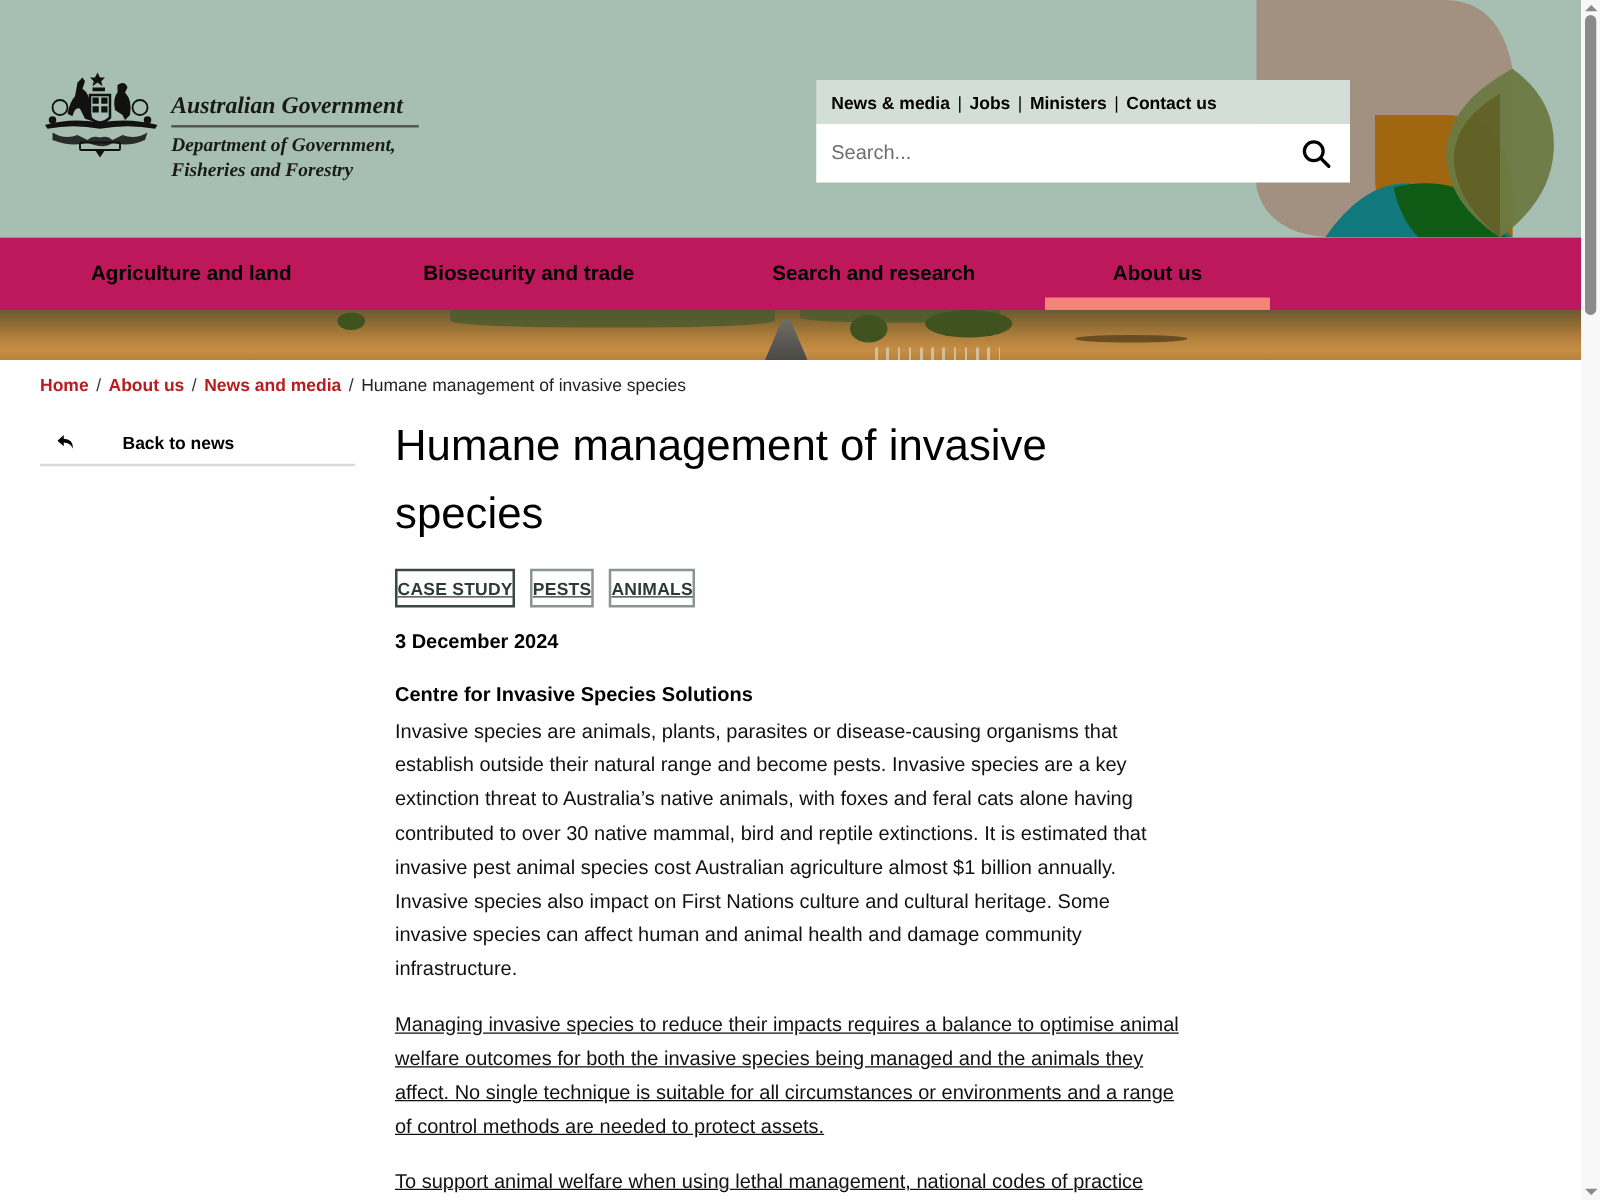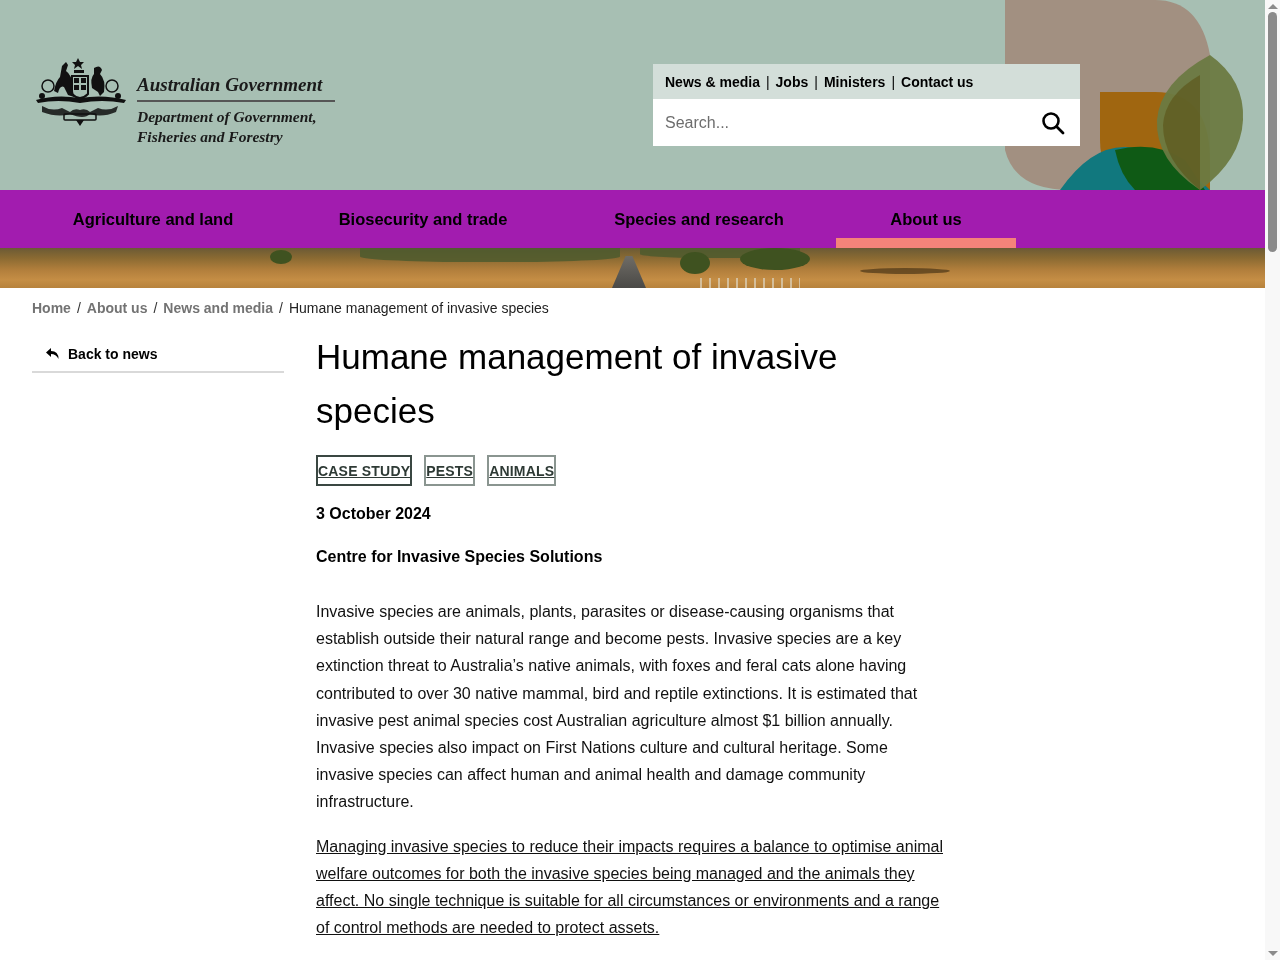--- a/index.html
+++ b/index.html
@@ -19,52 +19,52 @@
   .util-box { position: absolute; left: 653px; top: 64px; width: 427px; height: 82px; z-index: 2; }
   .util-links { height: 35px; background: #d3ded9; display: flex; align-items: center; padding-left: 12px; font-size: 14px; font-weight: bold; }
   .util-links a { color: #000; text-decoration: none; }
   .util-links .sep { margin: 0 6px; font-weight: normal; }
   .search-row { height: 47px; background: #fff; display: flex; align-items: center; }
   .search-input { flex: 1; border: none; outline: none; height: 49px; padding-left: 12px; font-size: 16px; font-family: "Liberation Sans", sans-serif; color: #ef4444; background: transparent; }
   .search-input::placeholder { color: #6d6d6d; }
   .search-btn { width: 54px; height: 47px; display: flex; align-items: center; justify-content: center; cursor: pointer; }
 
   
-  .mainnav { position: absolute; left: 0; top: 190px; width: 1265px; height: 58px; background: #a21caf; }
+  .mainnav { position: absolute; left: 0; top: 190px; width: 1265px; height: 58px; background: #be185d; }
   .nav-item { position: absolute; top: 0; height: 58px; display: flex; align-items: center; justify-content: center; font-size: 16.5px; font-weight: bold; color: #000; cursor: pointer; }
   .nav-item.active::after { content: ""; position: absolute; left: 0; right: 0; bottom: 0; height: 10px; background: #f5837a; }
 
   
   .banner { position: absolute; left: 0; top: 248px; width: 1265px; height: 40px; overflow: hidden;
     background: linear-gradient(180deg, #6b5a35 0%, #8a6a32 25%, #b27f3c 55%, #c58e45 80%, #b7823c 100%); }
   .banner .trees { position: absolute; top: 0; height: 14px; background: #4d5a2e; border-radius: 0 0 40% 40%; opacity: .85; }
   .banner .road { position: absolute; left: 612px; top: 8px; width: 34px; height: 32px; background: linear-gradient(180deg,#6f6c66,#4a4946); clip-path: polygon(40% 0, 60% 0, 100% 100%, 0 100%); }
   .banner .tree { position: absolute; border-radius: 50%; background: #3f5220; }
   .banner .fence { position: absolute; left: 700px; top: 30px; width: 100px; height: 10px; background: repeating-linear-gradient(90deg, #d9cbb0 0 2px, transparent 2px 9px); opacity: .8; }
 
   
   .breadcrumb { position: absolute; left: 32px; top: 300px; font-size: 14px; display: flex; align-items: center; white-space: nowrap; }
-  .breadcrumb a { color: #737373; font-weight: bold; text-decoration: none; }
+  .breadcrumb a { color: #b91c1c; font-weight: bold; text-decoration: none; }
   .breadcrumb .sep { margin: 0 6px; color: #333; }
   .breadcrumb .current { color: #222; }
 
   
   .sidebar { position: absolute; left: 32px; top: 336px; width: 252px; }
-  .back-link { display: flex; align-items: center; height: 37px; padding-left: 14px; font-size: 14px; font-weight: bold; color: #000; border-bottom: 2px solid #d9d9d9; cursor: pointer; }
+  .back-link { display: flex; align-items: center; height: 37px; padding-left: 14px; font-size: 14px; font-weight: bold; color: #000; border-bottom: 2px solid #d9d9d9; cursor: pointer; gap: 30px; }
   .back-link svg { margin-right: 8px; }
 
   
   .article { position: absolute; left: 316px; top: 330px; width: 632px; }
   .title { font-size: 35px; font-weight: normal; line-height: 54px; color: #000; }
   .tags { display: flex; gap: 12px; margin-top: 17px; }
   .tag { height: 31px; padding: 0 0; border: 2px solid #3a4742; display: flex; align-items: center; font-size: 14px; font-weight: bold; color: #2e3a35; text-decoration: underline; letter-spacing: .2px; cursor: pointer; }
   .tag.alt { border-color: #8a9590; }
   .date { margin-top: 18px; font-size: 16px; font-weight: bold; line-height: 20px; }
   .org { margin-top: 23px; font-size: 16px; font-weight: bold; line-height: 20px; }
-  .para { margin-top: 31px; font-size: 16px; line-height: 27.2px; color: #111; }
+  .para { margin-top: 5px; font-size: 16px; line-height: 27.2px; color: #111; }
   .para + .para { margin-top: 17px; text-decoration: underline; }
 
   
   .scrollbar { position: absolute; left: 1265px; top: 0; width: 15px; height: 960px; background: #f8f8f8; }
   .sb-up, .sb-down { position: absolute; left: 3px; width: 0; height: 0; border-left: 5px solid transparent; border-right: 5px solid transparent; }
   .sb-up { top: 4px; border-bottom: 5px solid #8a8a8a; }
   .sb-down { bottom: 4px; border-top: 5px solid #8a8a8a; }
   .sb-thumb { position: absolute; left: 3px; top: 12px; width: 9px; height: 240px; background: #8a8a8a; border-radius: 5px; }
 </style>
 </head>
@@ -129,21 +129,21 @@
           <line x1="15.5" y1="15.5" x2="22" y2="22" stroke="#000" stroke-width="2.8" stroke-linecap="round"></line>
         </svg>
       </div>
     </div>
   </div>
 </header>
 
 <nav class="mainnav">
   <div class="nav-item" style="left:40px;width:226px;">Agriculture and land</div>
   <div class="nav-item" style="left:310px;width:226px;">Biosecurity and trade</div>
-  <div class="nav-item" style="left:586px;width:226px;">Species and research</div>
+  <div class="nav-item" style="left:586px;width:226px;">Search and research</div>
   <div class="nav-item active" style="left:836px;width:180px;">About us</div>
 </nav>
 
 <div class="banner">
   <div class="trees" style="left:360px;width:260px;"></div>
   <div class="trees" style="left:640px;width:160px;height:10px;"></div>
   <div class="tree" style="left:270px;top:2px;width:22px;height:14px;"></div>
   <div class="tree" style="left:680px;top:4px;width:30px;height:22px;"></div>
   <div class="tree" style="left:740px;top:0px;width:70px;height:22px;"></div>
   <div class="tree" style="left:860px;top:20px;width:90px;height:6px;background:#3b2a10;opacity:.6;"></div>
@@ -170,21 +170,21 @@
   </div>
 </aside>
 
 <main class="article">
   <h1 class="title">Humane management of invasive species</h1>
   <div class="tags">
     <a class="tag">CASE STUDY</a>
     <a class="tag alt">PESTS</a>
     <a class="tag alt">ANIMALS</a>
   </div>
-  <div class="date">3 October 2024</div>
+  <div class="date">3 December 2024</div>
   <div class="org">Centre for Invasive Species Solutions</div>
   <p class="para">Invasive species are animals, plants, parasites or disease-causing organisms that establish outside their natural range and become pests. Invasive species are a key extinction threat to Australia’s native animals, with foxes and feral cats alone having contributed to over 30 native mammal, bird and reptile extinctions. It is estimated that invasive pest animal species cost Australian agriculture almost $1 billion annually. Invasive species also impact on First Nations culture and cultural heritage. Some invasive species can affect human and animal health and damage community infrastructure.</p>
   <p class="para">Managing invasive species to reduce their impacts requires a balance to optimise animal welfare outcomes for both the invasive species being managed and the animals they affect. No single technique is suitable for all circumstances or environments and a range of control methods are needed to protect assets.</p>
   <p class="para">To support animal welfare when using lethal management, national codes of practice</p>
 </main>
 
 <div class="scrollbar">
   <div class="sb-up"></div>
   <div class="sb-thumb"></div>
   <div class="sb-down"></div>

